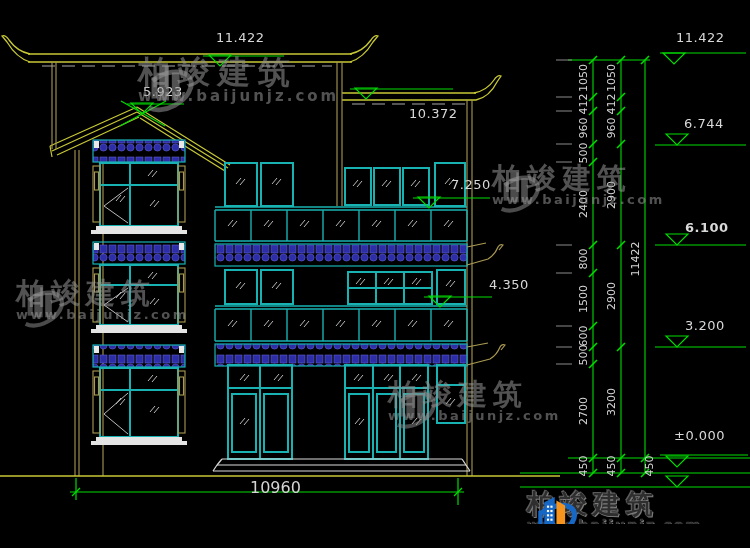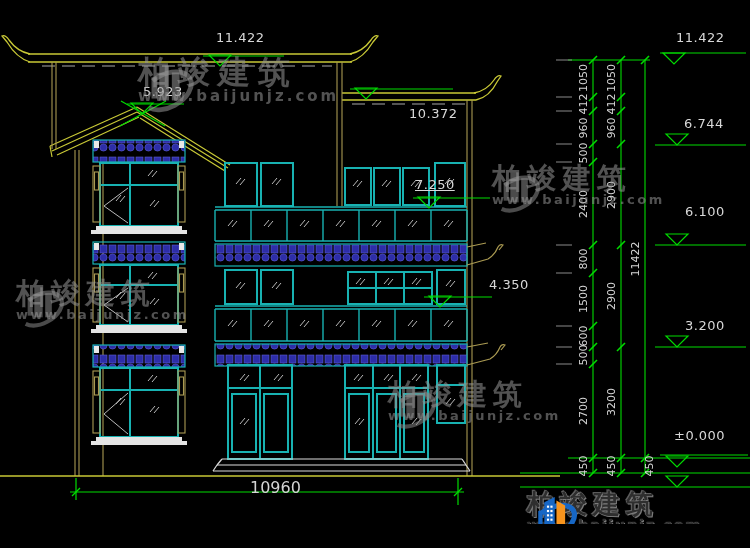--- a/index.html
+++ b/index.html
@@ -359,27 +359,27 @@
       <line x1="660" y1="455" x2="748" y2="455"></line>
         <use href="#tri" x="677" y="467"></use>
       <line x1="520" y1="487" x2="750" y2="487"></line>
         <use href="#tri" x="677" y="487"></use>
     </g>
   </svg>
 
   <span class="dimtext" style="left:216px;top:30px;">11.422</span>
   <span class="dimtext" style="left:143px;top:84px;">5.923</span>
   <span class="dimtext" style="left:409px;top:66px;margin-top:40px;">10.372</span>
-  <span class="dimtext" style="left:415px;top:177px;text-decoration:underline;">7.250</span>
+  <span class="dimtext" style="left:451px;top:177px;">7.250</span>
   <span class="dimtext" style="left:445px;top:277px;margin-left:44px;">4.350</span>
   <span class="dimsmall" style="left:250px;top:478px;">10960</span>
 
   <span class="dimtext" style="left:676px;top:30px;">11.422</span>
   <span class="dimtext" style="left:684px;top:116px;">6.744</span>
-  <span class="dimtext" style="left:685px;top:204px;">6.100</span>
+  <span class="dimtext" style="left:685px;top:220px;font-weight:bold;">6.100</span>
   <span class="dimtext" style="left:685px;top:318px;">3.200</span>
   <span class="dimtext" style="left:674px;top:428px;">±0.000</span>
 
   <span class="vdim" style="left:556px;top:72px;">1050</span>
   <span class="vdim" style="left:556px;top:98px;">412</span>
   <span class="vdim" style="left:556px;top:122px;">960</span>
   <span class="vdim" style="left:556px;top:147px;">500</span>
   <span class="vdim" style="left:556px;top:198px;">2400</span>
   <span class="vdim" style="left:556px;top:253px;">800</span>
   <span class="vdim" style="left:556px;top:293px;">1500</span>

